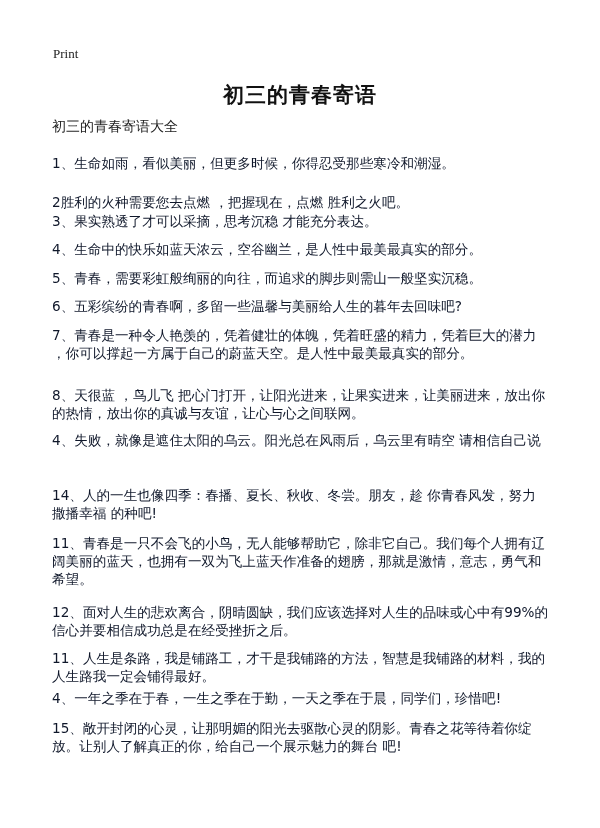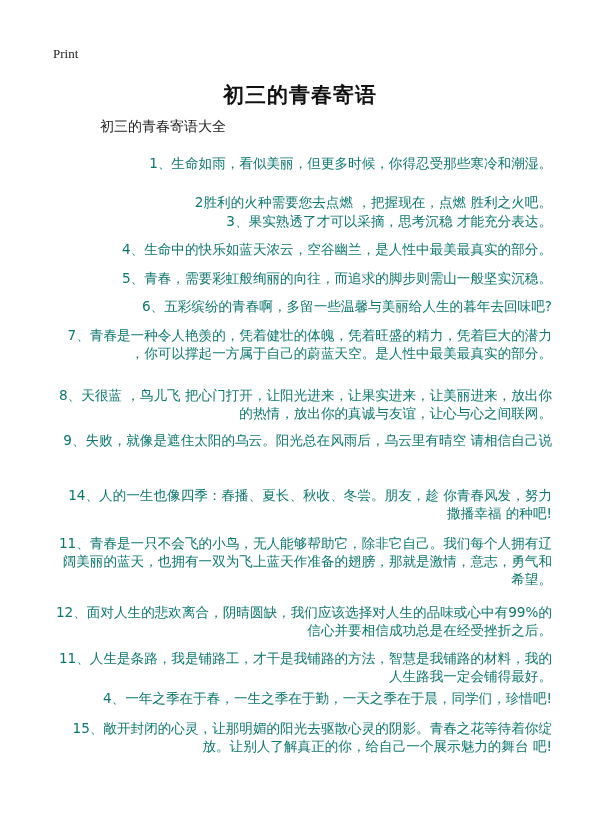--- a/index.html
+++ b/index.html
@@ -2,22 +2,22 @@
 <html><head>
 <meta charset="utf-8">
 <style>
   html, body { margin: 0; padding: 0; background: #ffffff; }
   body { width: 600px; height: 828px; position: relative; overflow: hidden;
          font-family: "DejaVu Sans", "Liberation Sans", sans-serif; color: #1a1a1a; }
   .print { position: absolute; left: 53px; top: 46px; font-family: "Liberation Serif", "DejaVu Serif", serif;
            font-size: 13px; color: #222; }
   .title { position: absolute; left: 0; width: 600px; top: 81px; text-align: center;
            font-size: 21px; font-weight: bold; color: #111; letter-spacing: 1px; }
-  .subtitle { position: absolute; left: 52px; top: 118px; font-size: 14px; color: #222; margin-left: 48px; }
-  .para { position: absolute; left: 52px; width: 500px; font-size: 13.6px; line-height: 18px; color: #0f766e; text-align: right; }
+  .subtitle { position: absolute; left: 52px; top: 118px; font-size: 14px; color: #222; }
+  .para { position: absolute; left: 52px; width: 500px; font-size: 13.6px; line-height: 18px; color: #0f172a; }
   .line { display: block; white-space: nowrap; }
 </style>
 </head>
 <body>
 
 <div class="print">Print</div>
 <div class="title">初三的青春寄语</div>
 <div class="subtitle">初三的青春寄语大全</div>
 
 <div class="para" style="top:154px">
@@ -40,21 +40,21 @@
 </div>
 <div class="para" style="top:326px">
   <span class="line">7、青春是一种令人艳羡的，凭着健壮的体魄，凭着旺盛的精力，凭着巨大的潜力</span>
   <span class="line">，你可以撑起一方属于自己的蔚蓝天空。是人性中最美最真实的部分。</span>
 </div>
 <div class="para" style="top:386px">
   <span class="line">8、天很蓝 ，鸟儿飞 把心门打开，让阳光进来，让果实进来，让美丽进来，放出你</span>
   <span class="line">的热情，放出你的真诚与友谊，让心与心之间联网。</span>
 </div>
 <div class="para" style="top:431px">
-  <span class="line">9、失败，就像是遮住太阳的乌云。阳光总在风雨后，乌云里有晴空 请相信自己说</span>
+  <span class="line">4、失败，就像是遮住太阳的乌云。阳光总在风雨后，乌云里有晴空 请相信自己说</span>
 </div>
 <div class="para" style="top:486px">
   <span class="line">14、人的一生也像四季：春播、夏长、秋收、冬尝。朋友，趁 你青春风发，努力</span>
   <span class="line">撒播幸福 的种吧!</span>
 </div>
 <div class="para" style="top:534px">
   <span class="line">11、青春是一只不会飞的小鸟，无人能够帮助它，除非它自己。我们每个人拥有辽</span>
   <span class="line">阔美丽的蓝天，也拥有一双为飞上蓝天作准备的翅膀，那就是激情，意志，勇气和</span>
   <span class="line">希望。</span>
 </div>

